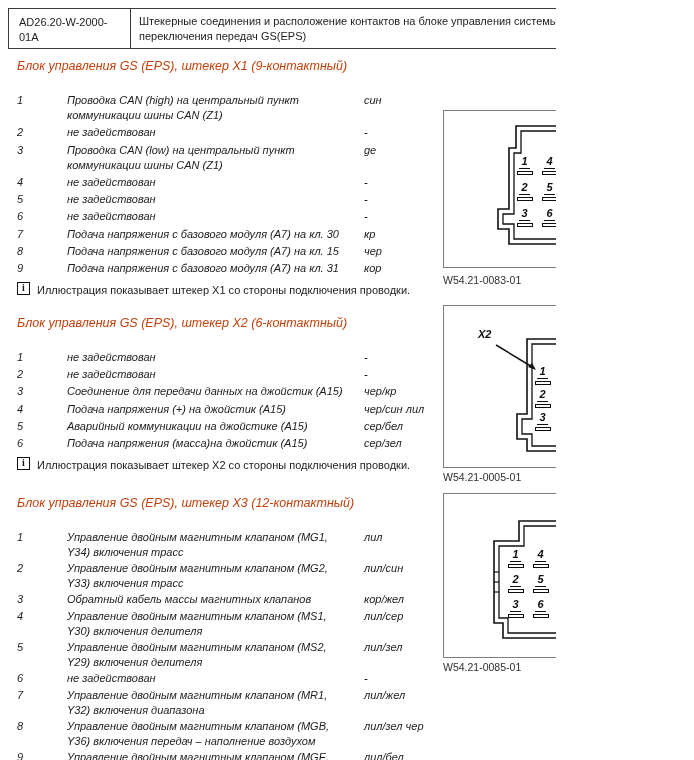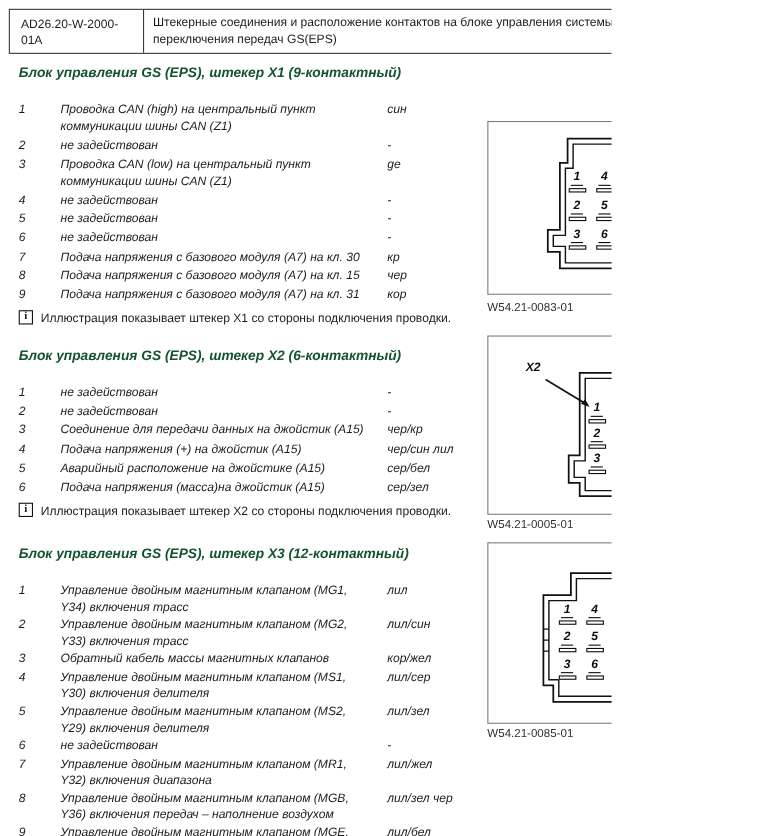--- a/index.html
+++ b/index.html
@@ -25,31 +25,31 @@
   }
   .doc-header .cell { padding: 4px 8px; font-size: 11px; line-height: 14.5px; }
   .doc-header .id   { width: 122px; border-right: 1.2px solid #3a3a3a; padding-top: 6px; padding-left: 10px; }
   .doc-header .title{ width: 445px; border-right: 1.2px solid #3a3a3a; padding-top: 5px; }
   .doc-header .spare{ flex: 1; }
 
   
   .sec { position: absolute; left: 17px; width: 422px; }
   .sec h2 {
     font-size: 12.5px; line-height: 15px;
-    font-weight: bold; font-style: italic;
-    color: #14532d; margin-bottom: 19px;
+    font-weight: normal; font-style: italic;
+    color: #c2410c; margin-bottom: 19px;
   }
   .ptable .pin-row {
     display: flex; align-items: flex-start;
     font-size: 11px; line-height: 15.2px;
     font-style: italic; margin-bottom: 2px;
   }
   .ptable.tight .pin-row { line-height: 14.6px; }
   .pin-num   { width: 38px; flex: 0 0 38px; }
-  .pin-desc  { width: 280px; flex: 0 0 280px; margin-right: 17px; }
+  .pin-desc  { width: 280px; flex: 0 0 280px; margin-right: 17px; margin-left: 12px; }
   .pin-color { flex: 1; white-space: nowrap; }
 
   .note {
     display: flex; align-items: flex-start;
     margin-top: 7px; font-size: 11px; line-height: 14px;
   }
   .info-icon {
     flex: 0 0 13px; width: 13px; height: 13px;
     border: 1.3px solid #111;
     font-family: "Liberation Serif", serif;
@@ -182,21 +182,21 @@
         </div>
 
         <div class="pin-row">
           <span class="pin-num">4</span>
           <span class="pin-desc">Подача напряжения (+) на джойстик (A15)</span>
           <span class="pin-color">чер/син лил</span>
         </div>
 
         <div class="pin-row">
           <span class="pin-num">5</span>
-          <span class="pin-desc">Аварийный расположение на джойстике (A15)</span>
+          <span class="pin-desc">Аварийный коммуникации на джойстике (A15)</span>
           <span class="pin-color">сер/бел</span>
         </div>
 
         <div class="pin-row">
           <span class="pin-num">6</span>
           <span class="pin-desc">Подача напряжения (масса)на джойстик (A15)</span>
           <span class="pin-color">сер/зел</span>
         </div>
       </div>
     <div class="note">

